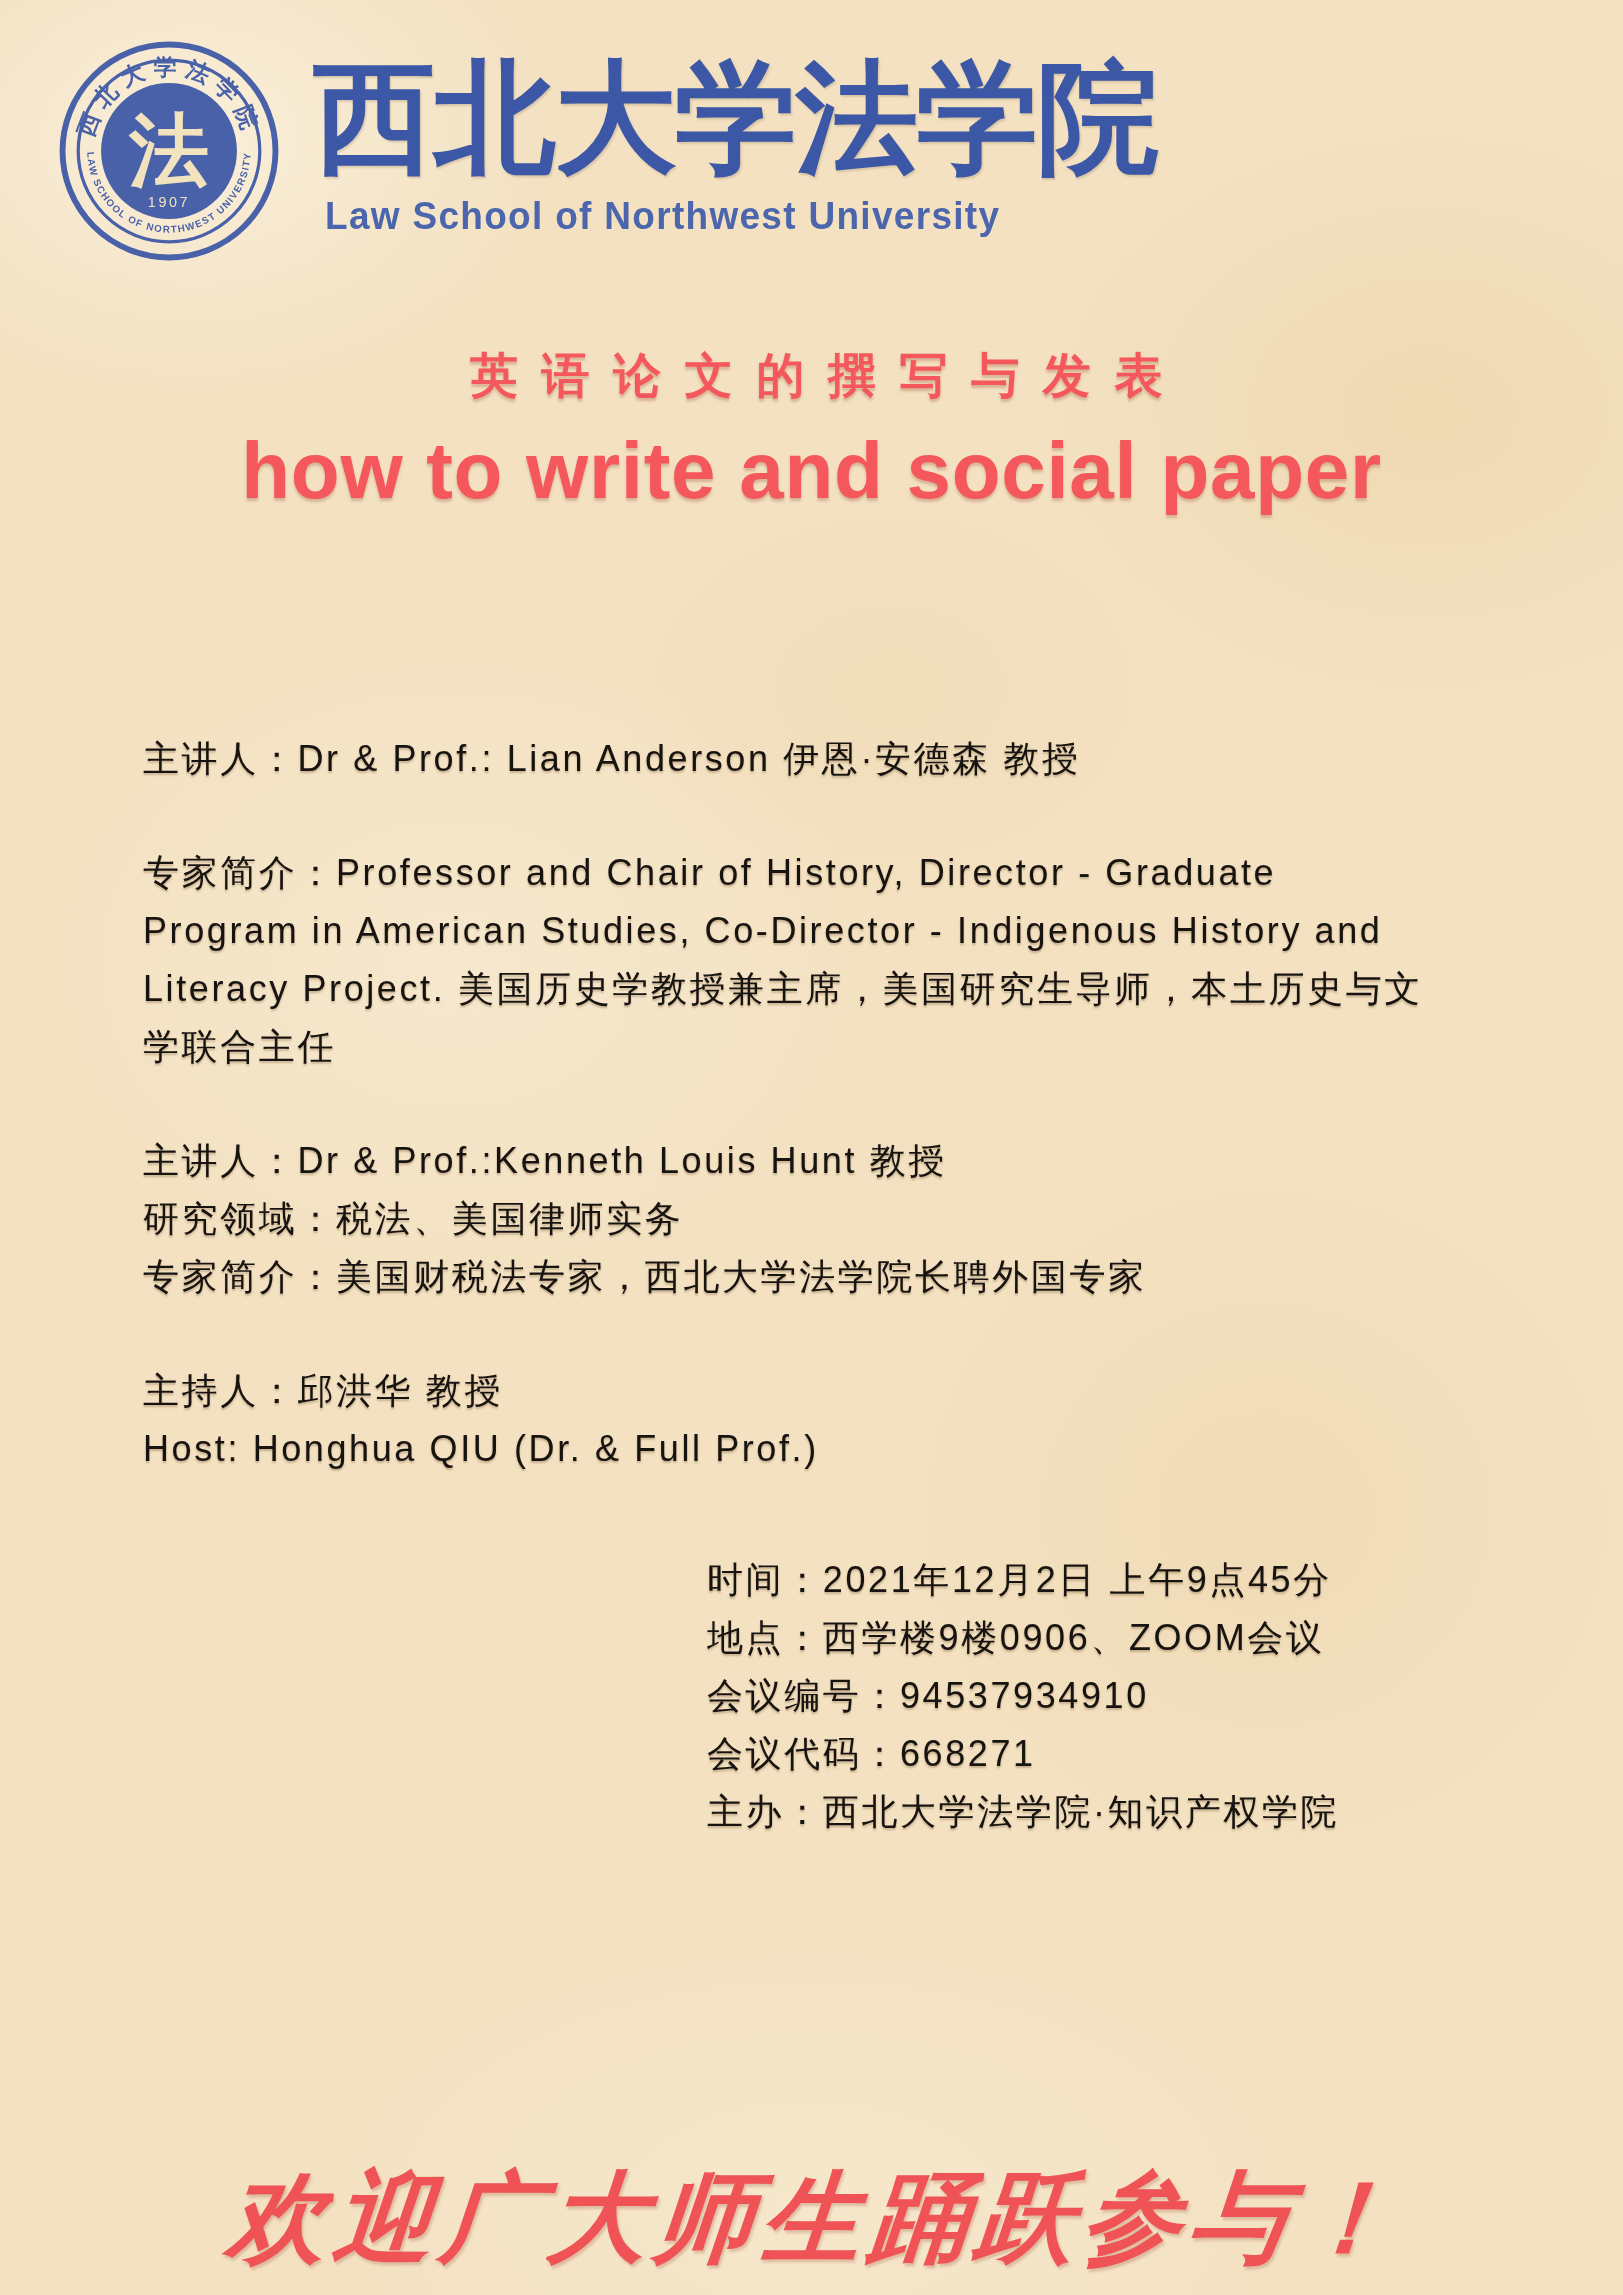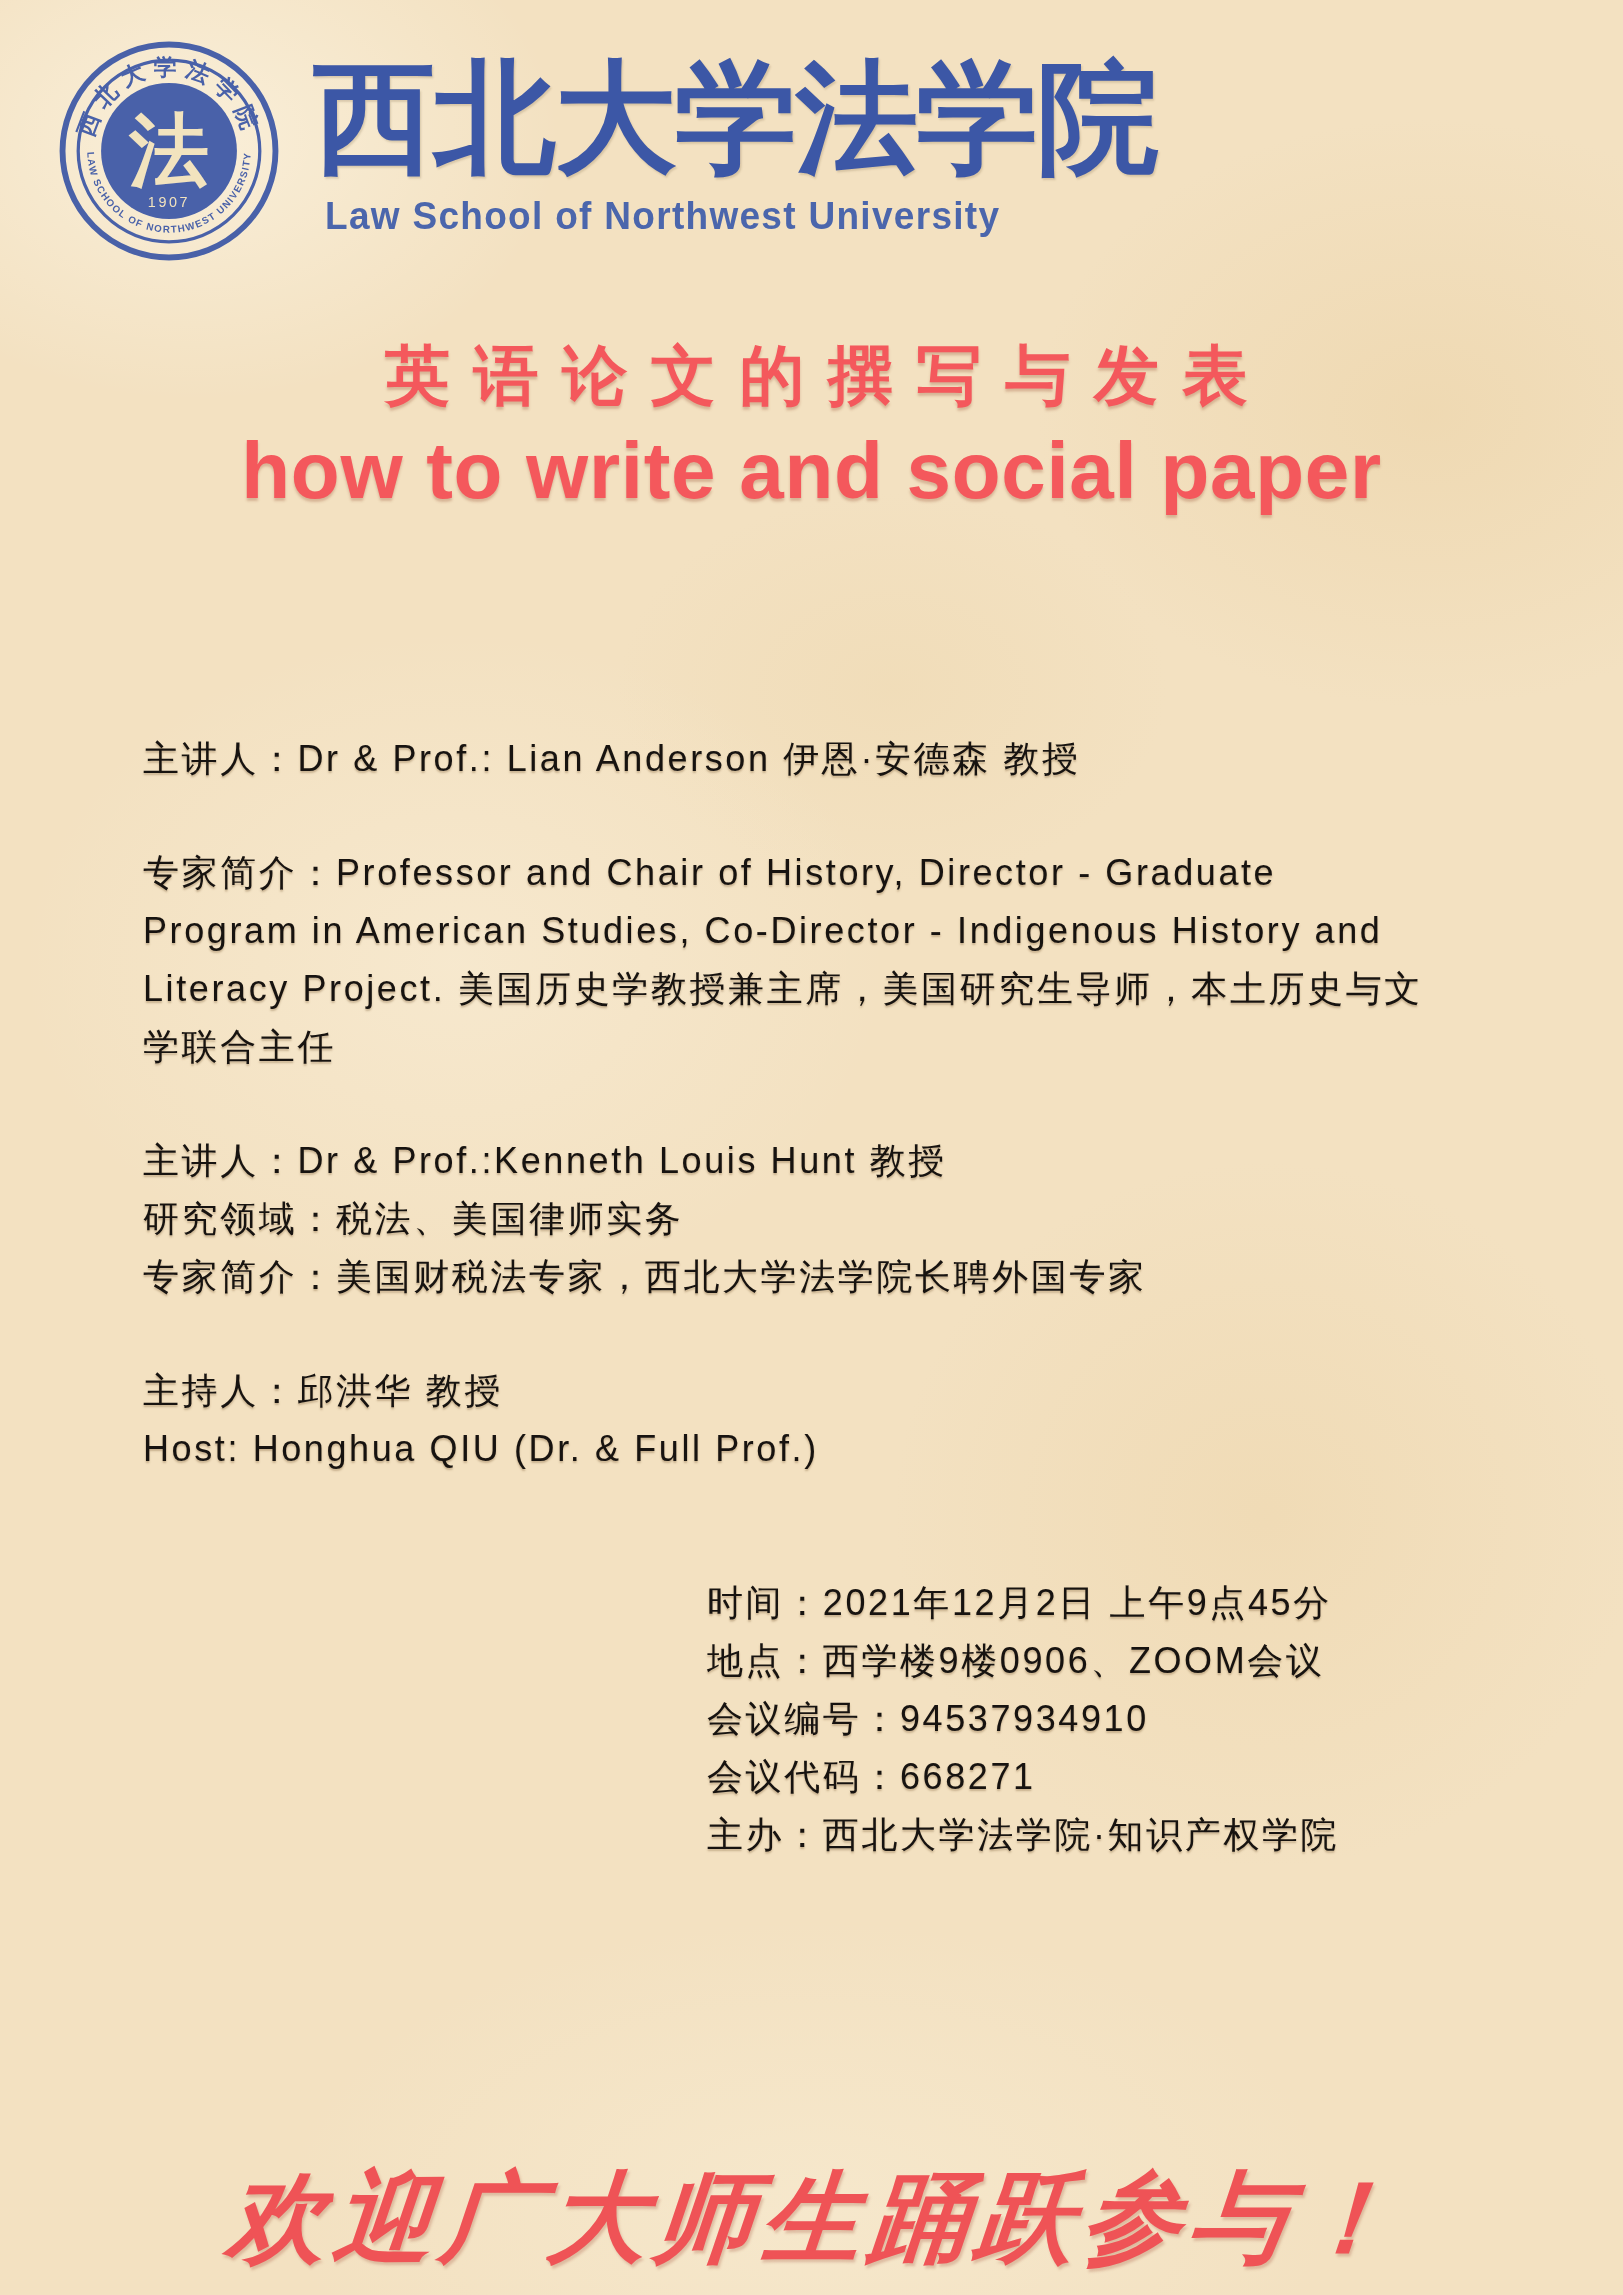--- a/index.html
+++ b/index.html
@@ -37,36 +37,36 @@
     letter-spacing:1.3px; white-space:nowrap;
     transform:scaleY(1.06); transform-origin:left top;
   }
 
   
   .title-block {
     position:absolute; left:0; right:0; top:326px;
     text-align:center; font-weight:bold; color:#f4585c;
     text-shadow:0 3.3px 2.6px rgba(155,88,60,0.32);
   }
-  .title-zh { font-size:65px; line-height:99px; letter-spacing:23.6px; padding-left:33px; white-space:nowrap; }
+  .title-zh { font-size:48px; line-height:99px; letter-spacing:23.6px; padding-left:33px; white-space:nowrap; }
   .title-en { font-size:80px; line-height:92px; letter-spacing:0.7px; white-space:nowrap; }
 
   
   .content {
     position:absolute; left:143px; top:730px; width:1305px;
     font-size:36px; line-height:58px; letter-spacing:2.6px;
     color:#171310;
     text-shadow:0 2px 2px rgba(125,95,55,0.38);
   }
   .content .para { margin:0 8px 56px 0; }
   .content .line { margin:0; }
   .group { margin:0 0 56px 0; }
   .group:last-child { margin-bottom:0; }
 
-  .event { margin-left:564px; margin-top:96px; white-space:nowrap; }
+  .event { margin-left:564px; margin-top:73px; white-space:nowrap; }
 
   
   .footer {
     position:absolute; left:0; right:0; top:2153px;
     text-align:center;
     font-family:"DejaVu Serif", serif;
     font-size:99px; font-weight:bold; font-style:italic;
     letter-spacing:7.9px; padding-left:7.9px;
     color:#ef5356;
     transform:skewX(-5deg);

